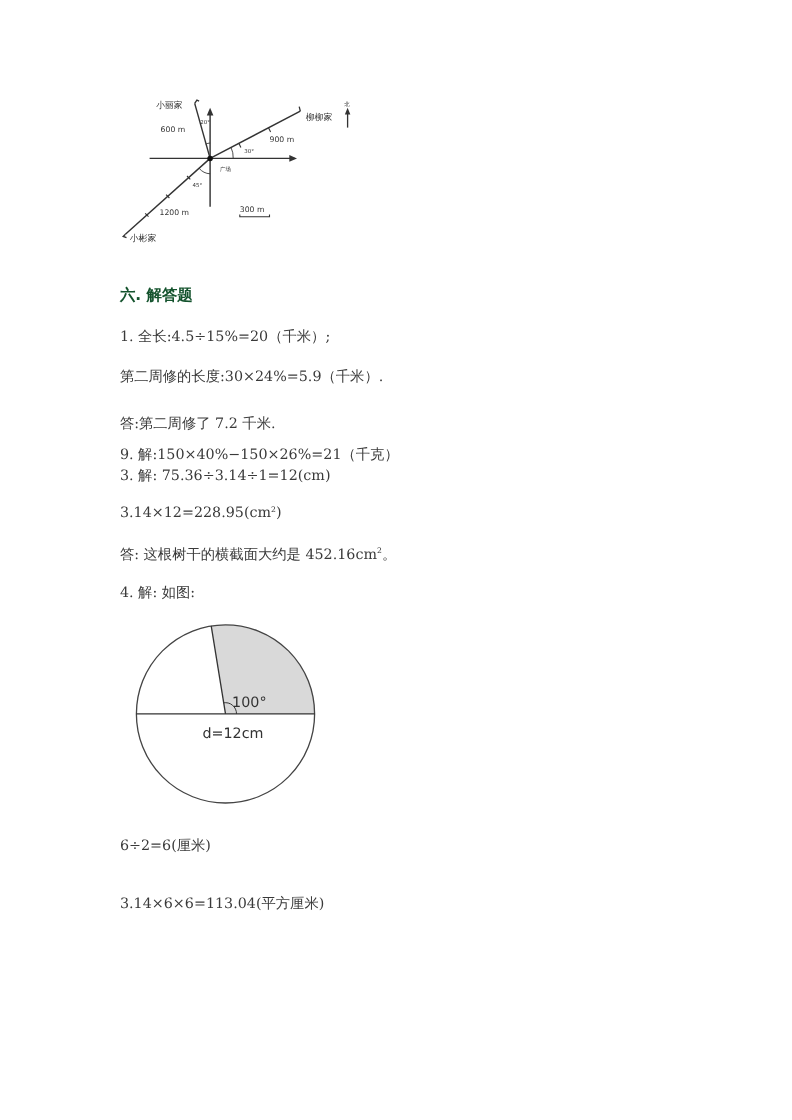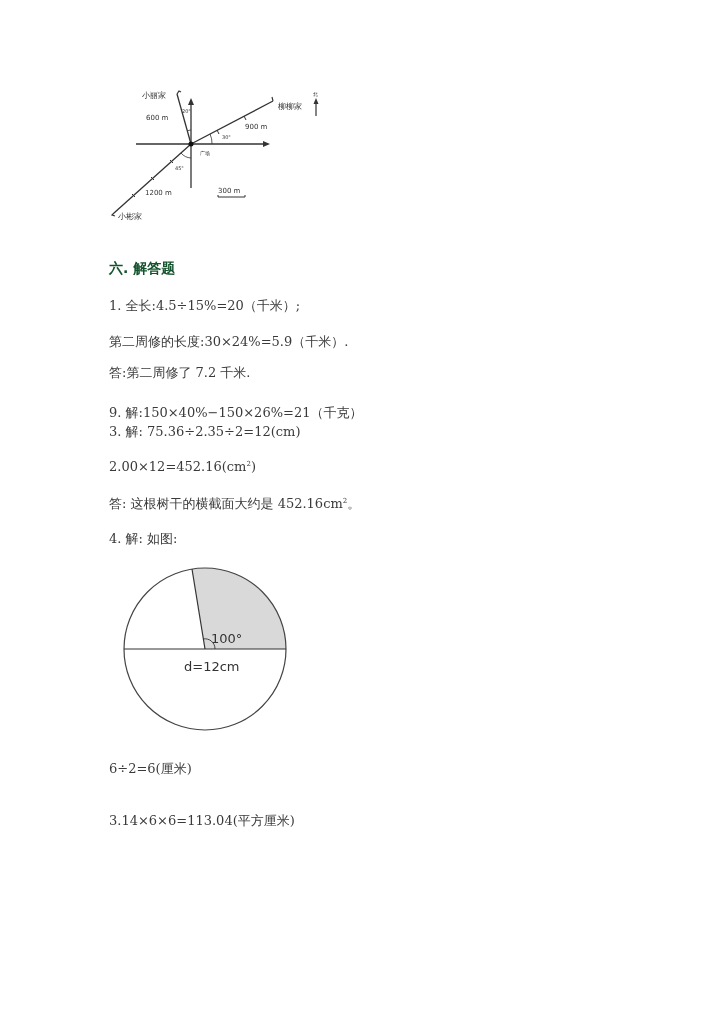--- a/index.html
+++ b/index.html
@@ -59,24 +59,24 @@
   <text class="map-label" x="45" y="115" font-size="7">1200 m</text>
   <text class="map-label" x="18" y="139" font-size="8">小彬家</text>
   <text class="map-label" x="118" y="113" font-size="7">300 m</text>
   <text class="map-label" x="213" y="16" font-size="5">北</text>
 </svg>
 
 <div class="heading">六. 解答题</div>
 
 <div class="line" style="top:297px">1. 全长:4.5÷15%=20（千米）;</div>
 <div class="line" style="top:333px">第二周修的长度:30×24%=5.9（千米）.</div>
-<div class="line" style="top:364px">答:第二周修了 7.2 千米.</div>
+<div class="line" style="top:376px">答:第二周修了 7.2 千米.</div>
 <div class="line" style="top:404px">9. 解:150×40%−150×26%=21（千克）</div>
-<div class="line" style="top:423px">3. 解:  75.36÷2.35÷2=12(cm)</div>
-<div class="line" style="top:459px"><span>2.00×12=452.16(cm</span><sup>2</sup><span>)</span></div>
+<div class="line" style="top:423px">3. 解:  75.36÷3.14÷1=12(cm)</div>
+<div class="line" style="top:459px"><span>3.14×12=228.95(cm</span><sup>2</sup><span>)</span></div>
 <div class="line" style="top:495px"><span>答:  这根树干的横截面大约是 452.16cm</span><sup>2</sup><span>。</span></div>
 <div class="line" style="top:530px">4. 解:  如图:</div>
 
 <svg class="abs" style="left:110px;top:560px" width="200" height="180" viewBox="0 0 200 180">
 
   <path d="M95,89 L82,9 A81,81 0 0 1 176,89 Z" fill="#d9d9d9" stroke="none"></path>
   <circle cx="95" cy="89" r="81" fill="none" stroke="#444" stroke-width="1.2"></circle>
   <line x1="14" y1="89" x2="176" y2="89" stroke="#333" stroke-width="1.2"></line>
   <line x1="95" y1="89" x2="82" y2="9" stroke="#333" stroke-width="1.2"></line>
   <path d="M93,79 A10,10 0 0 1 105,89" stroke="#333" fill="none" stroke-width="0.9"></path>

